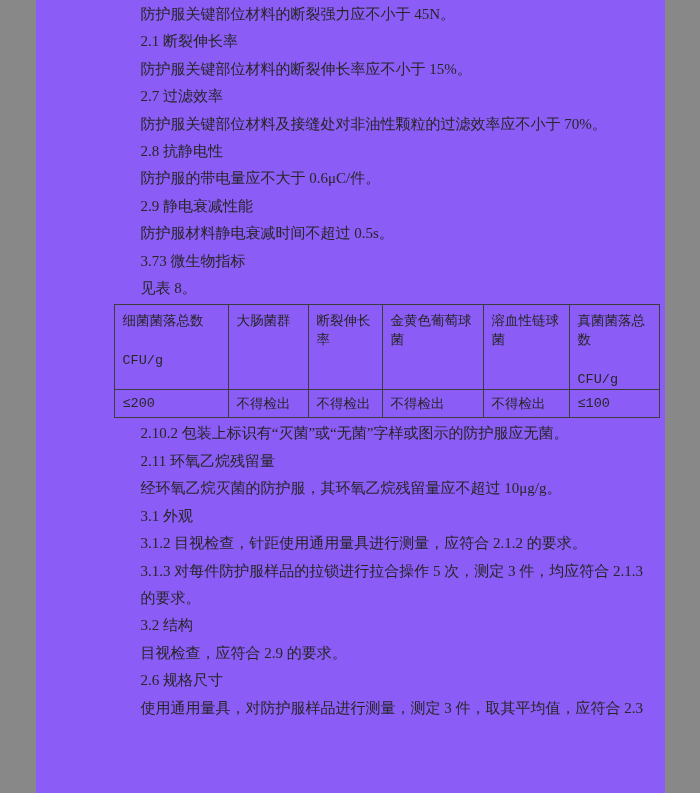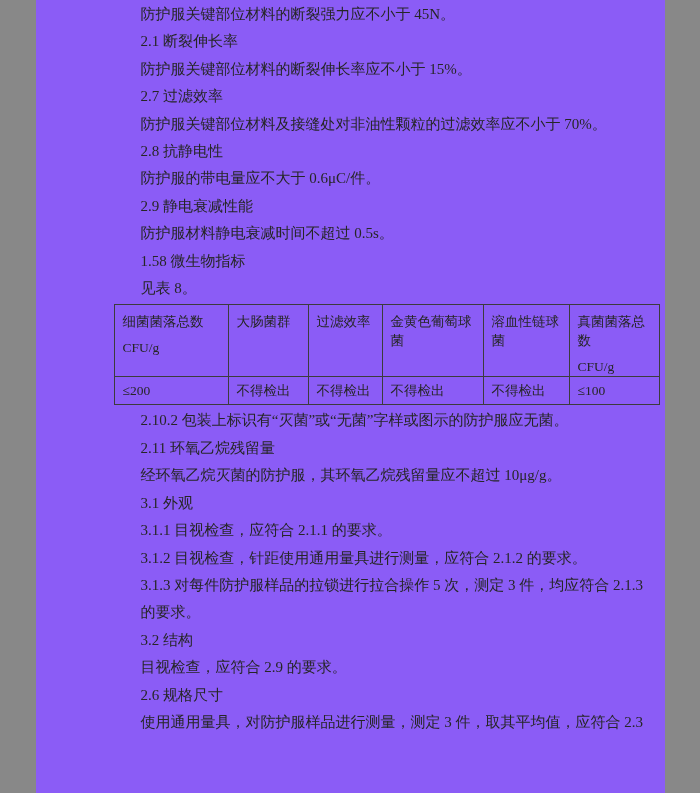--- a/index.html
+++ b/index.html
@@ -31,30 +31,30 @@
     table-layout: fixed;
     margin: 2px 0 2px 78px;
     width: 545px;
   }
   table.micro th, table.micro td {
     border: 1px solid #3c3c3c;
     font-weight: normal;
     text-align: left;
     font-size: 13.5px;
     color: #262626;
-    font-family: Liberation Serif, serif;
+    font-family: Liberation Mono, monospace;
   }
   table.micro th {
     height: 54px;
     vertical-align: top;
     padding: 7px 3px 0 8px;
     line-height: 19px;
   }
   table.micro th .unit {
-    margin-top: 7px;
+    margin-top: 20px;
     line-height: 19px;
   }
   table.micro td {
     height: 27px;
     vertical-align: middle;
     padding: 0 3px 0 8px;
   }
   .c0 { width: 114px; }
   .c1 { width: 80px; }
   .c2 { width: 74px; }
@@ -70,21 +70,21 @@
 
     <p class="line">防护服关键部位材料的断裂强力应不小于 45N。</p>
     <p class="line">2.1 断裂伸长率</p>
     <p class="line">防护服关键部位材料的断裂伸长率应不小于 15%。</p>
     <p class="line">2.7 过滤效率</p>
     <p class="line">防护服关键部位材料及接缝处对非油性颗粒的过滤效率应不小于 70%。</p>
     <p class="line">2.8 抗静电性</p>
     <p class="line">防护服的带电量应不大于 0.6μC/件。</p>
     <p class="line">2.9 静电衰减性能</p>
     <p class="line">防护服材料静电衰减时间不超过 0.5s。</p>
-    <p class="line">1.58 微生物指标</p>
+    <p class="line">3.73 微生物指标</p>
     <p class="line">见表 8。</p>
 
     <table class="micro">
       <colgroup>
         <col class="c0">
           <col class="c1">
           <col class="c2">
           <col class="c3">
           <col class="c4">
           <col class="c5">
@@ -93,21 +93,21 @@
           <tr>
         <th>
           <div>细菌菌落总数</div>
           <div class="unit">CFU/g</div>
         </th>
         <th>
           <div>大肠菌群</div>
           <div class="unit"></div>
         </th>
         <th>
-          <div>过滤效率</div>
+          <div>断裂伸长率</div>
           <div class="unit"></div>
         </th>
         <th>
           <div>金黄色葡萄球菌</div>
           <div class="unit"></div>
         </th>
         <th>
           <div>溶血性链球菌</div>
           <div class="unit"></div>
         </th>
@@ -124,21 +124,20 @@
         <td>不得检出</td>
         <td>≤100</td>
       </tr>
     </tbody>
       </table>
 
     <p class="line">2.10.2 包装上标识有“灭菌”或“无菌”字样或图示的防护服应无菌。</p>
     <p class="line">2.11 环氧乙烷残留量</p>
     <p class="line">经环氧乙烷灭菌的防护服，其环氧乙烷残留量应不超过 10μg/g。</p>
     <p class="line">3.1 外观</p>
-    <p class="line">3.1.1 目视检查，应符合 2.1.1 的要求。</p>
     <p class="line">3.1.2 目视检查，针距使用通用量具进行测量，应符合 2.1.2 的要求。</p>
     <p class="line">3.1.3 对每件防护服样品的拉锁进行拉合操作 5 次，测定 3 件，均应符合 2.1.3</p>
     <p class="line">的要求。</p>
     <p class="line">3.2 结构</p>
     <p class="line">目视检查，应符合 2.9 的要求。</p>
     <p class="line">2.6 规格尺寸</p>
     <p class="line">使用通用量具，对防护服样品进行测量，测定 3 件，取其平均值，应符合 2.3</p>
 
   </div>
 </div>

